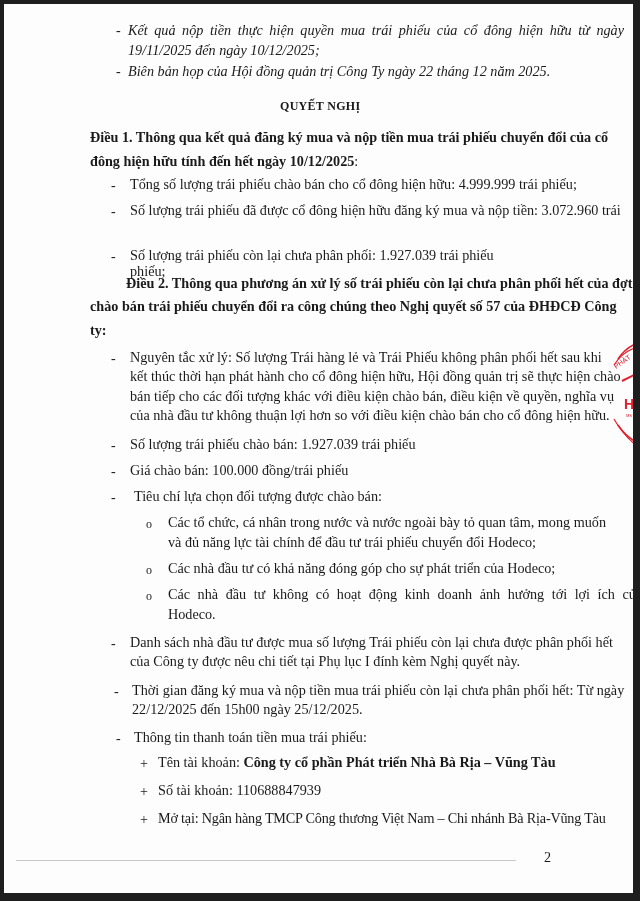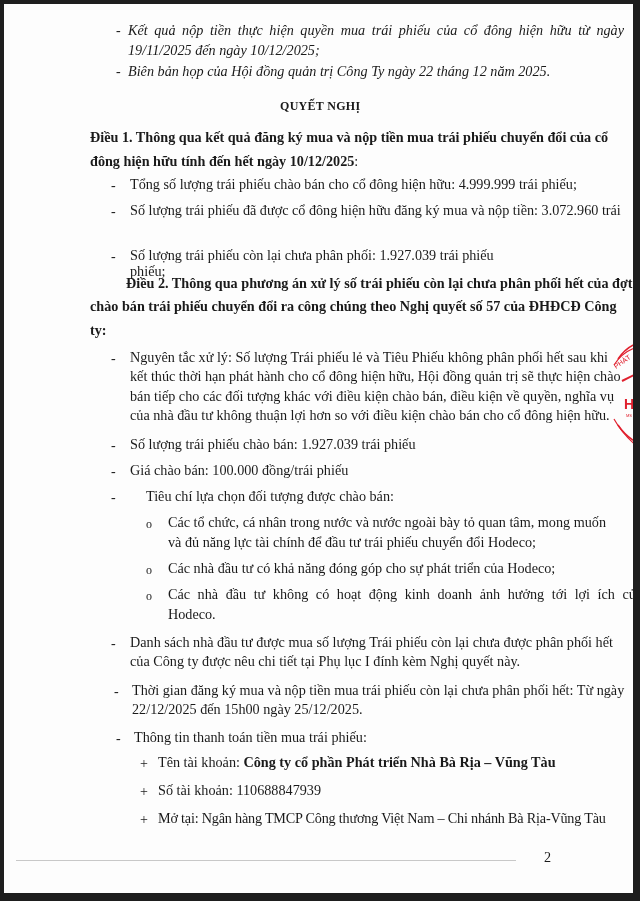--- a/index.html
+++ b/index.html
@@ -44,33 +44,33 @@
   <span class="abs t" style="left:126px;top:218px;margin-top:40px;">phiếu;</span>
 
   <span class="dash" style="left:107px;top:245px;">-</span>
   <span class="abs t" style="left:126px;top:242px;">Số lượng trái phiếu còn lại chưa phân phối: 1.927.039 trái phiếu</span>
 
   <span class="abs t b" style="left:86px;top:270px;margin-left:36px;">Điều 2. Thông qua phương án xử lý số trái phiếu còn lại chưa phân phối hết của đợt</span>
   <span class="abs t b" style="left:86px;top:293px;">chào bán trái phiếu chuyển đổi ra công chúng theo Nghị quyết số 57 của ĐHĐCĐ Công</span>
   <span class="abs t b" style="left:86px;top:317px;">ty:</span>
 
   <span class="dash" style="left:107px;top:347px;">-</span>
-  <span class="abs t" style="left:126px;top:344px;">Nguyên tắc xử lý: Số lượng Trái phiếu lẻ và Tiêu Phiếu không phân phối hết sau khi</span>
+  <span class="abs t" style="left:126px;top:344px;">Nguyên tắc xử lý: Số lượng Trái hàng lẻ và Trái Phiếu không phân phối hết sau khi</span>
   <span class="abs t" style="left:126px;top:363px;">kết thúc thời hạn phát hành cho cổ đông hiện hữu, Hội đồng quản trị sẽ thực hiện chào</span>
   <span class="abs t" style="left:126px;top:383px;">bán tiếp cho các đối tượng khác với điều kiện chào bán, điều kiện về quyền, nghĩa vụ</span>
   <span class="abs t" style="left:126px;top:402px;">của nhà đầu tư không thuận lợi hơn so với điều kiện chào bán cho cổ đông hiện hữu.</span>
 
   <span class="dash" style="left:107px;top:434px;">-</span>
   <span class="abs t" style="left:126px;top:431px;">Số lượng trái phiếu chào bán: 1.927.039 trái phiếu</span>
 
   <span class="dash" style="left:107px;top:460px;">-</span>
   <span class="abs t" style="left:126px;top:457px;">Giá chào bán: 100.000 đồng/trái phiếu</span>
 
   <span class="dash" style="left:107px;top:486px;">-</span>
-  <span class="abs t" style="left:142px;top:483px;">Tiêu chí lựa chọn đối tượng được chào bán:</span>
+  <span class="abs t" style="left:130px;top:483px;">Tiêu chí lựa chọn đối tượng được chào bán:</span>
 
   <span class="dash" style="left:142px;top:513px;font-size:12px;">o</span>
   <span class="abs t" style="left:164px;top:509px;">Các tổ chức, cá nhân trong nước và nước ngoài bày tỏ quan tâm, mong muốn</span>
   <span class="abs t" style="left:164px;top:529px;">và đủ năng lực tài chính để đầu tư trái phiếu chuyển đổi Hodeco;</span>
 
   <span class="dash" style="left:142px;top:559px;font-size:12px;">o</span>
   <span class="abs t" style="left:164px;top:555px;">Các nhà đầu tư có khả năng đóng góp cho sự phát triển của Hodeco;</span>
 
   <span class="dash" style="left:142px;top:585px;font-size:12px;">o</span>
   <span class="abs t" style="left:164px;top:581px;word-spacing:4px;">Các nhà đầu tư không có hoạt động kinh doanh ảnh hưởng tới lợi ích của</span>

